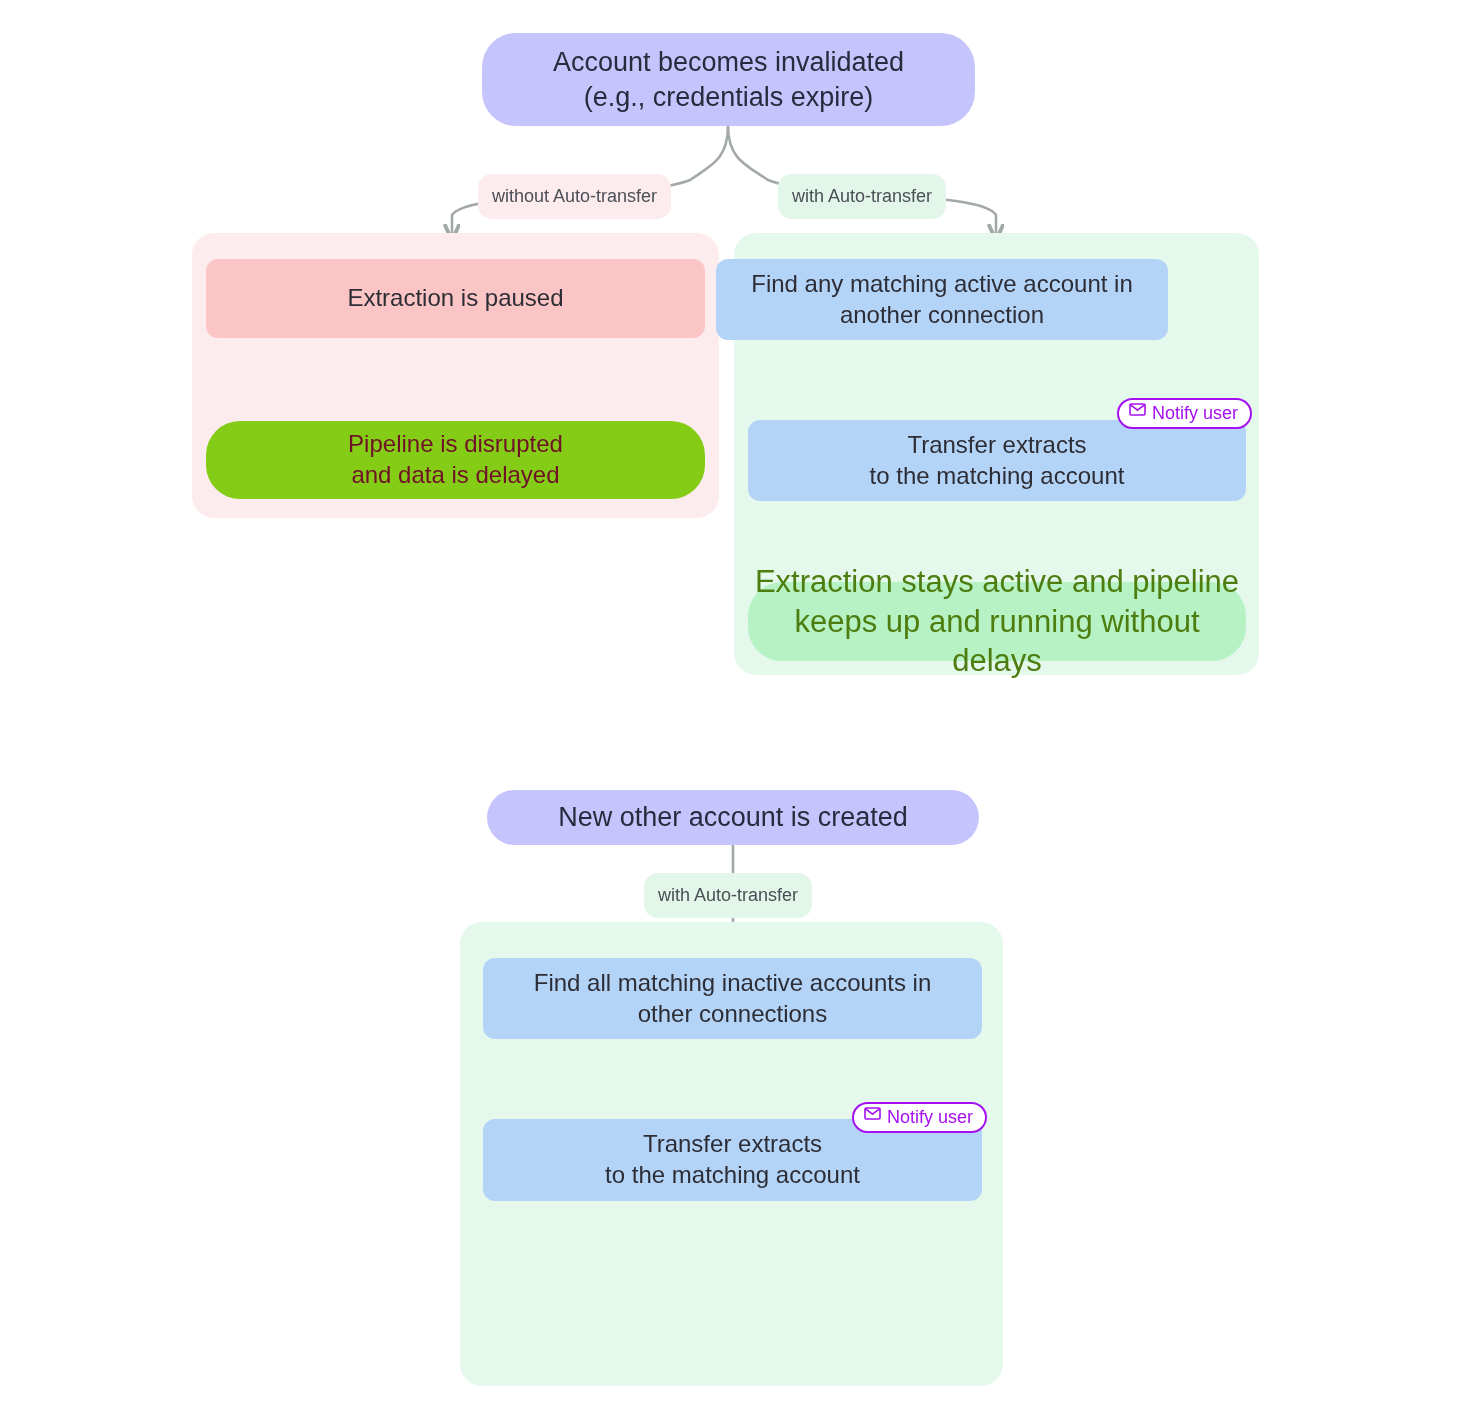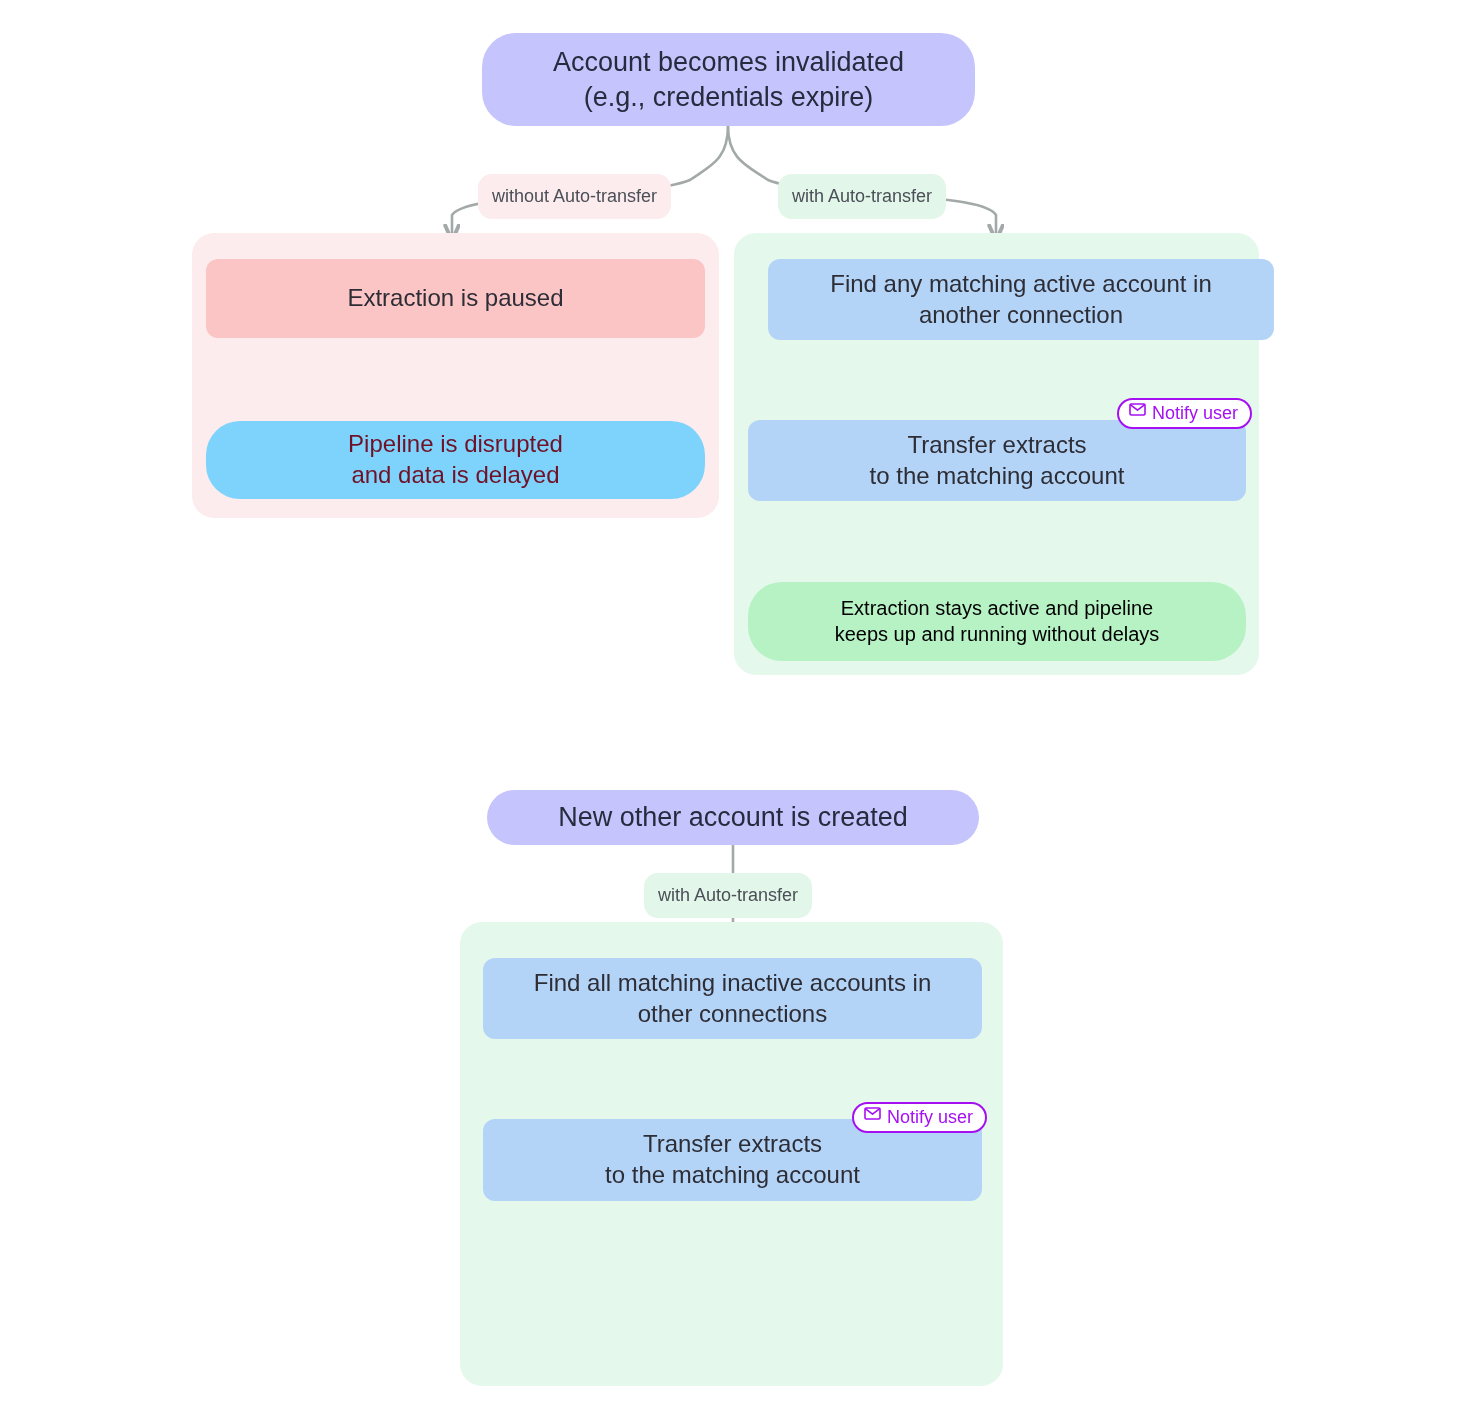--- a/index.html
+++ b/index.html
@@ -51,35 +51,35 @@
     font-weight: 400;
     border-radius: 34px;
   }
   .n-pink {
     background: #fcc5c5;
     color: #2d2d36;
     font-size: 24px;
     border-radius: 12px;
   }
   .n-pink-end {
-    background: #7dd3fc;
+    background: #84cc16;
     color: #701227;
     font-size: 24px;
     border-radius: 34px;
   }
   .n-blue {
     background: #b4d4f7;
     color: #2d2d36;
     font-size: 24px;
     border-radius: 12px;
   }
   .n-green-end {
     background: #b6f2c4;
-    color: #000000;
-    font-size: 20px;
+    color: #4d7c0f;
+    font-size: 31px;
     border-radius: 34px;
   }
   
   .c-pink {
     background: #fdeced;
     border-radius: 22px;
   }
   .c-green {
     background: #e4f8ec;
     border-radius: 22px;
@@ -152,21 +152,21 @@
 
   <div class="edge-label el-pink" style="left:478px; top:174px;">without Auto-transfer</div>
 
   <div class="edge-label el-green" style="left:778px; top:174px;">with Auto-transfer</div>
 
   <div class="node n-pink" style="left:206px; top:259px; width:499px; height:79px;">Extraction is paused</div>
 
   <div class="node n-pink-end" style="left:206px; top:421px; width:499px; height:78px;">Pipeline is disrupted
 and data is delayed</div>
 
-  <div class="node n-blue" style="left:768px; top:259px; width:506px; height:81px;">Find any matching active account in
+  <div class="node n-blue" style="left:716px; top:259px; width:452px; height:81px;">Find any matching active account in
 another connection</div>
 
   <div class="node n-blue" style="left:748px; top:420px; width:498px; height:81px;">Transfer extracts
 to the matching account</div>
 
   <div class="notify-badge" style="left:1117px; top:398px;">
     <span>
       <svg width="17" height="13" viewBox="0 0 17 13" aria-hidden="true">
         <rect x="1" y="1" width="15" height="11" rx="1.2" fill="none" stroke="#a60ff2" stroke-width="1.6"></rect>
         <path d="M1.6,1.8 L8.5,7.2 L15.4,1.8" fill="none" stroke="#a60ff2" stroke-width="1.6" stroke-linecap="round" stroke-linejoin="round"></path>

